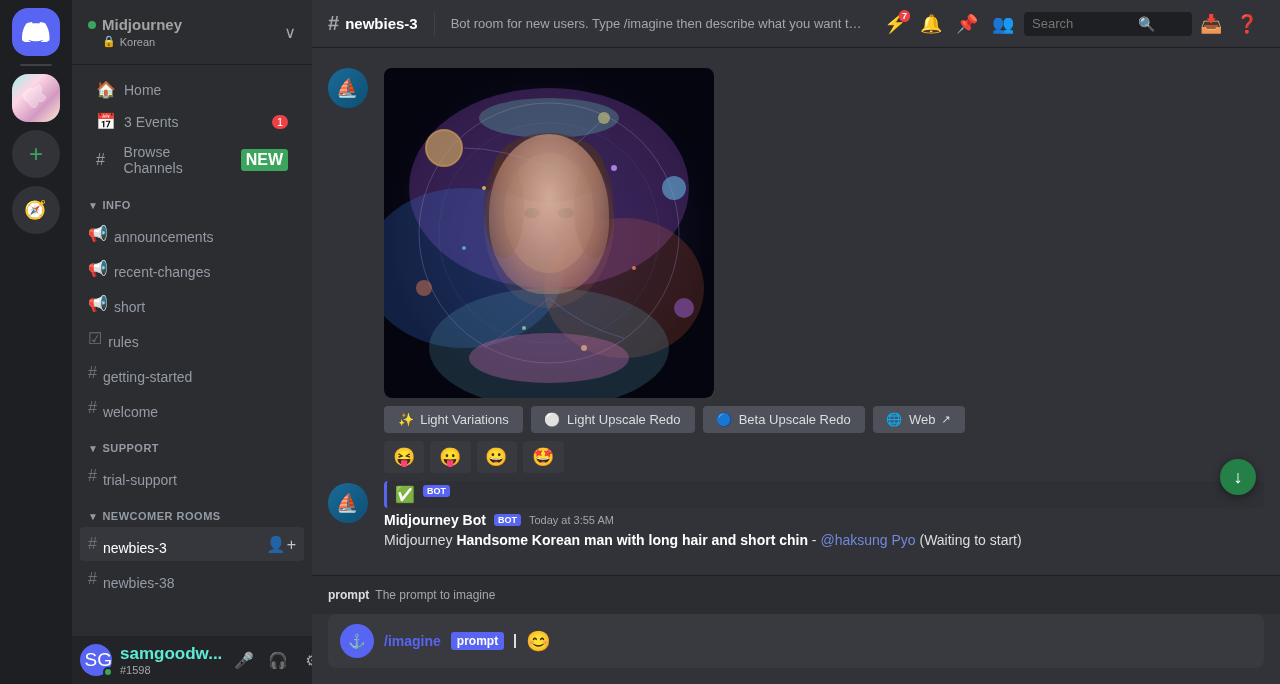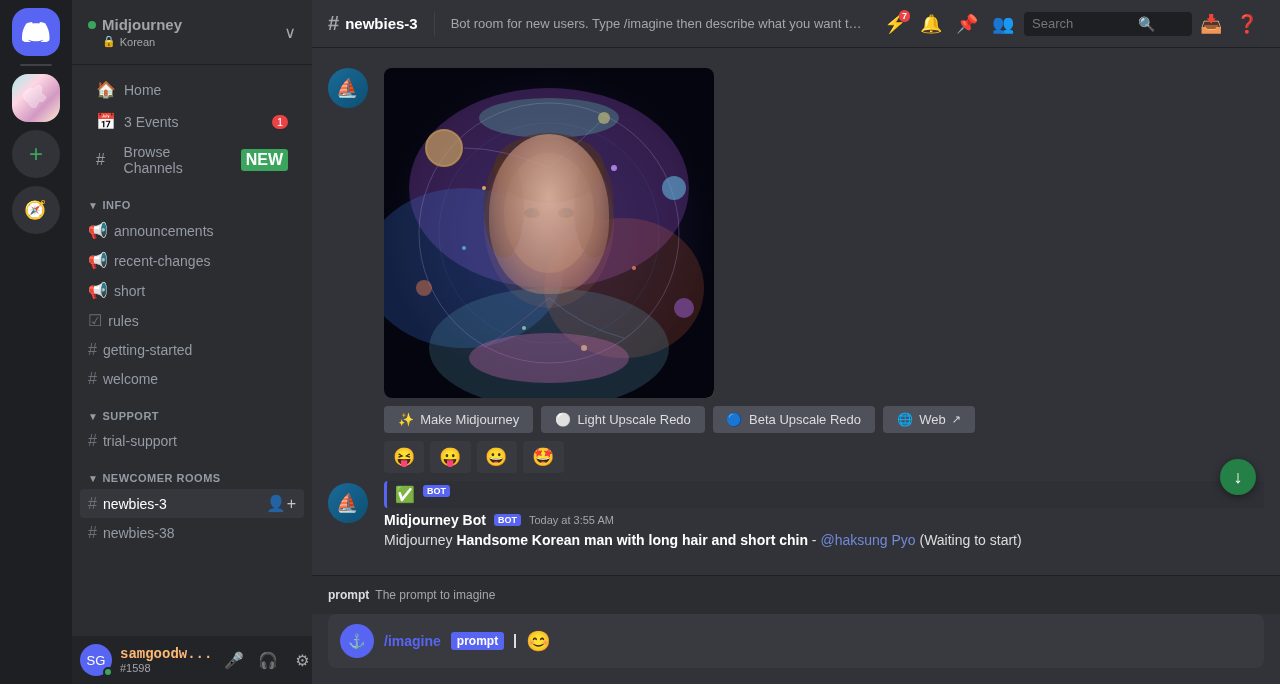--- a/index.html
+++ b/index.html
@@ -153,48 +153,48 @@
       align-items: center;
       gap: 6px;
       cursor: pointer;
       border-radius: 4px;
       margin: 1px 8px;
       color: #949ba4;
       font-size: 14px;
     }
     .channel-item.active { background: #35373c; color: #fff; }
     .channel-item .ch-icon { font-size: 16px; color: #6d6f78; }
-    .channel-item .ch-name { flex: 1; }
+    .channel-item .ch-name { flex: 1; margin-top: 8px; }
     .channel-item .ch-add { font-size: 16px; opacity: 0.7; }
 
     .user-panel {
       padding: 8px 8px;
       background: #232428;
       display: flex;
       align-items: center;
       gap: 8px;
     }
     .user-avatar {
       width: 32px; height: 32px;
       border-radius: 50%;
       background: #5865f2;
-      display: flex; align-items: center; justify-content: center;
-      color: white; font-size: 13px;
+      display: flex; align-items: center; justify-content: flex-end;
+      color: white; font-size: 19px;
       position: relative;
       flex-shrink: 0;
     }
     .user-avatar .status-dot {
       width: 10px; height: 10px;
       border-radius: 50%;
       background: #3ba55d;
       position: absolute;
       bottom: -1px; right: -1px;
       border: 2px solid #232428;
     }
-    .user-name { font-size: 14px; font-weight: 600; color: #fdba74; font-family: Liberation Mono, monospace; }
+    .user-name { font-size: 17px; font-weight: 600; color: #5eead4; }
     .user-disc { font-size: 11px; color: #a3a6aa; }
     .user-controls { margin-left: auto; display: flex; gap: 6px; }
     .user-ctrl-btn {
       width: 28px; height: 28px;
       border-radius: 4px;
       display: flex; align-items: center; justify-content: center;
       color: #a3a6aa;
       cursor: pointer;
       font-size: 16px;
     }
@@ -739,21 +739,21 @@
           <path d="M165,100 Q120,80 80,80" stroke="rgba(180,150,220,0.3)" stroke-width="1" fill="none"></path>
           <path d="M165,100 Q200,70 220,50" stroke="rgba(100,200,180,0.3)" stroke-width="1" fill="none"></path>
           <path d="M165,230 Q130,260 100,280" stroke="rgba(200,100,160,0.3)" stroke-width="1" fill="none"></path>
           <path d="M165,230 Q200,260 240,270" stroke="rgba(100,150,220,0.3)" stroke-width="1" fill="none"></path>
         </svg>
       </div>
 
       <div class="action-buttons">
         <button class="action-btn">
           <span>✨</span>
-          <span>Make Midjourney</span>
+          <span>Light Variations</span>
         </button>
         <button class="action-btn">
           <span>⚪</span>
           <span>Light Upscale Redo</span>
         </button>
         <button class="action-btn">
           <span>🔵</span>
           <span>Beta Upscale Redo</span>
         </button>
         <button class="action-btn">

